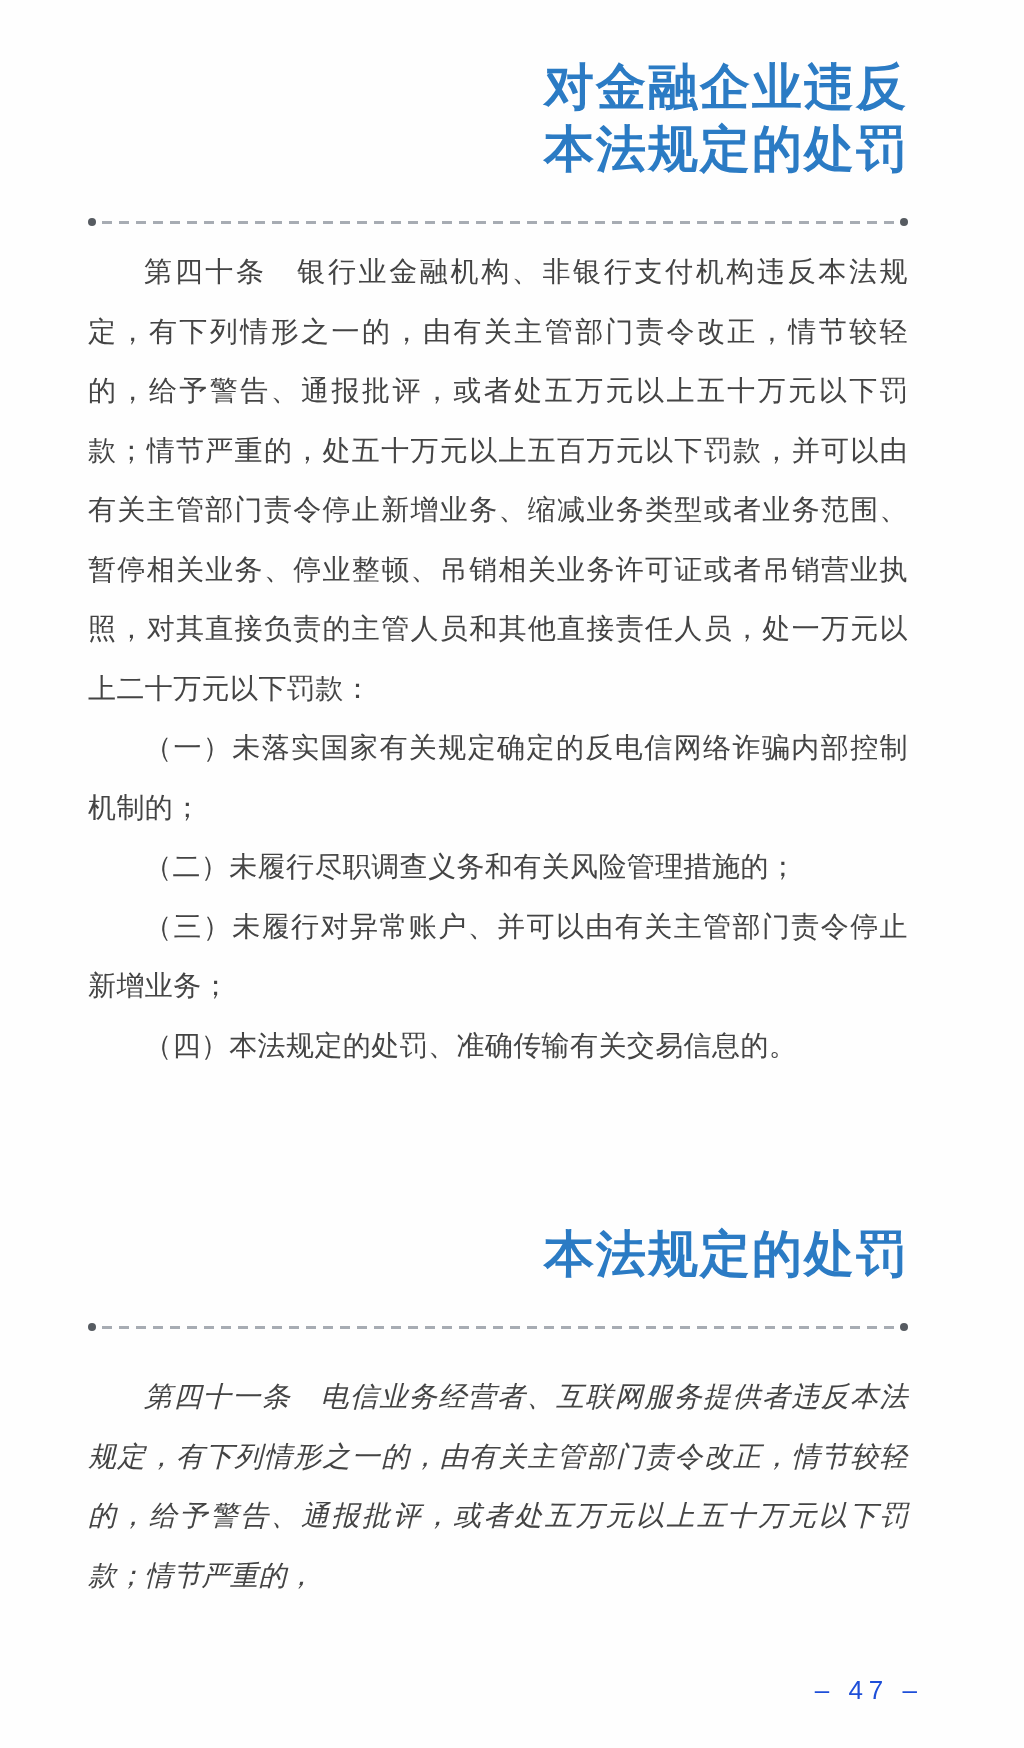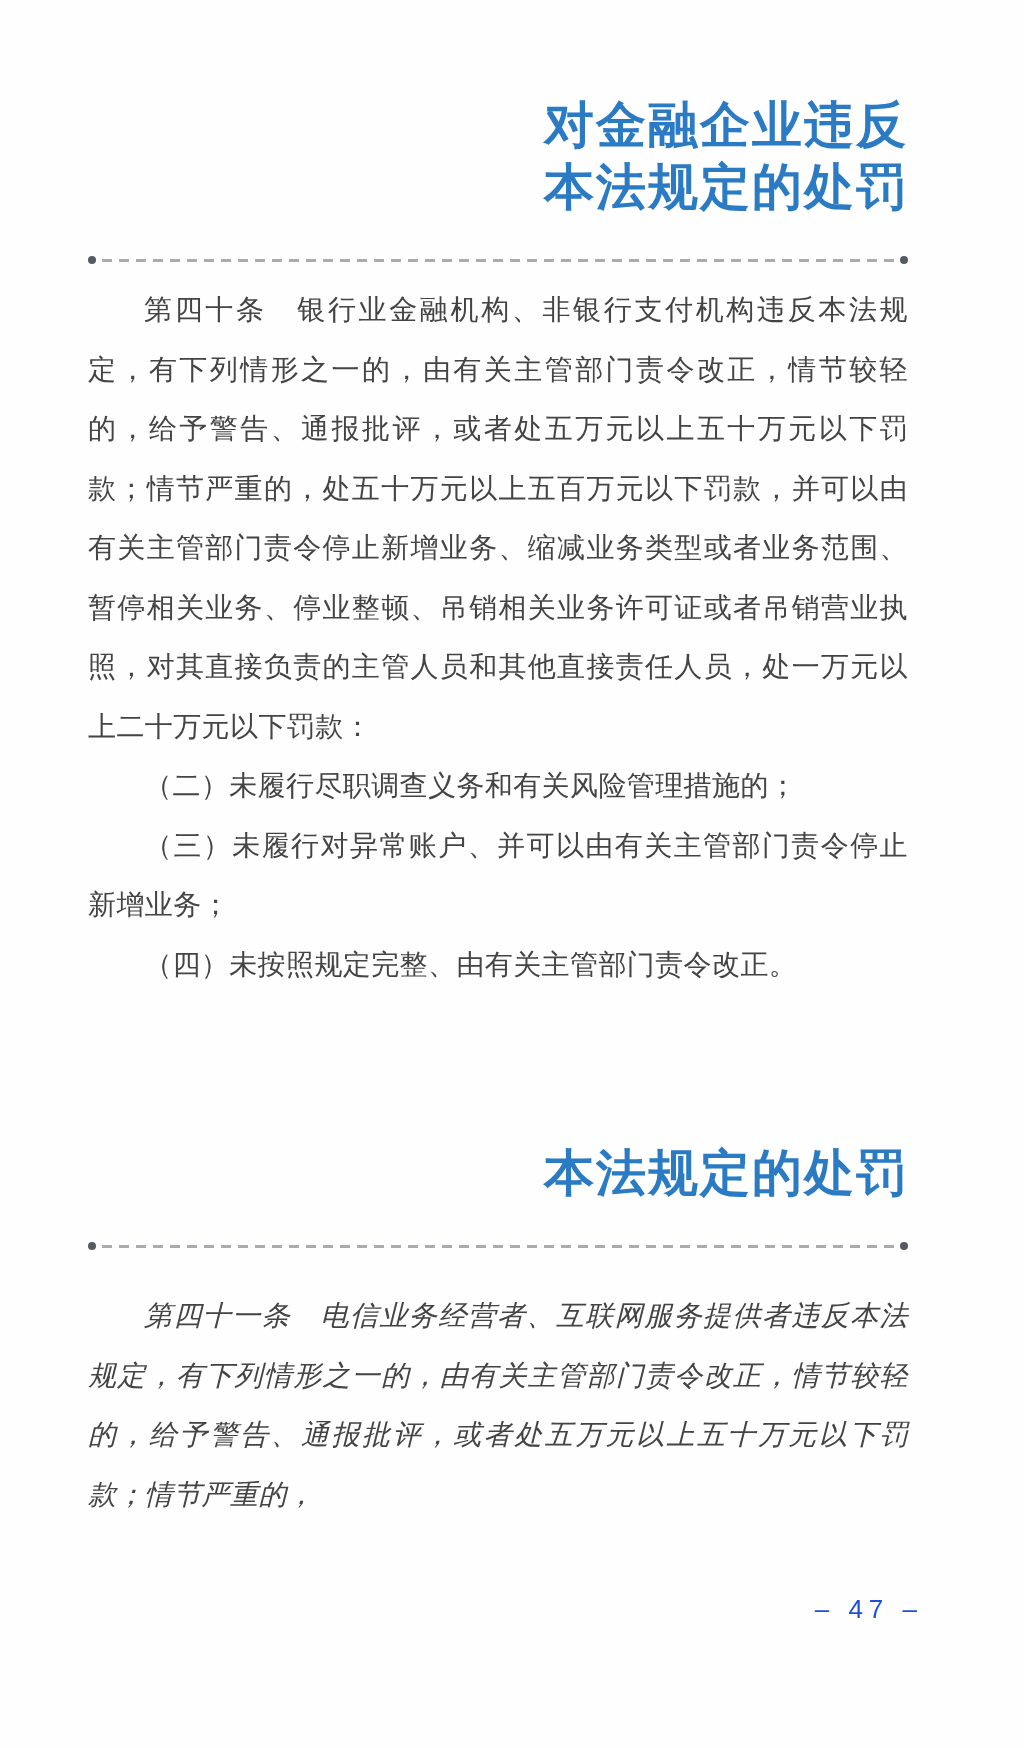--- a/index.html
+++ b/index.html
@@ -8,21 +8,21 @@
     background: #ffffff;
   }
   .page {
     position: relative;
     width: 1024px;
     height: 1748px;
     margin: 0 auto;
     background: #fefefe;
     font-family: "Liberation Sans", "DejaVu Sans", sans-serif;
     box-sizing: border-box;
-    padding: 94px 116px 0 88px;
+    padding: 56px 116px 0 88px;
     overflow: hidden;
   }
   .content {
     width: 820px;
   }
   .section-heading {
     margin: 0;
     text-align: right;
     color: #2b7bc4;
     font-size: 50px;
@@ -96,23 +96,24 @@
       </h1>
 
       <div class="divider">
         <span class="dot"></span>
         <span class="dashes"></span>
         <span class="dot"></span>
       </div>
 
       <div class="body-block">
         <p class="para">第四十条　银行业金融机构、非银行支付机构违反本法规定，有下列情形之一的，由有关主管部门责令改正，情节较轻的，给予警告、通报批评，或者处五万元以上五十万元以下罚款；情节严重的，处五十万元以上五百万元以下罚款，并可以由有关主管部门责令停止新增业务、缩减业务类型或者业务范围、暂停相关业务、停业整顿、吊销相关业务许可证或者吊销营业执照，对其直接负责的主管人员和其他直接责任人员，处一万元以上二十万元以下罚款：</p>
+        <p class="para">（一）未落实国家有关规定确定的反电信网络诈骗内部控制机制的；</p>
         <p class="para">（二）未履行尽职调查义务和有关风险管理措施的；</p>
         <p class="para">（三）未履行对异常账户、并可以由有关主管部门责令停止新增业务；</p>
-        <p class="para">（四）未按照规定完整、由有关主管部门责令改正。</p>
+        <p class="para">（四）本法规定的处罚、准确传输有关交易信息的。</p>
       </div>
     </section>
 
     <section class="section-internet">
       <h1 class="section-heading">
         <span class="h-line">本法规定的处罚</span>
       </h1>
 
       <div class="divider">
         <span class="dot"></span>

